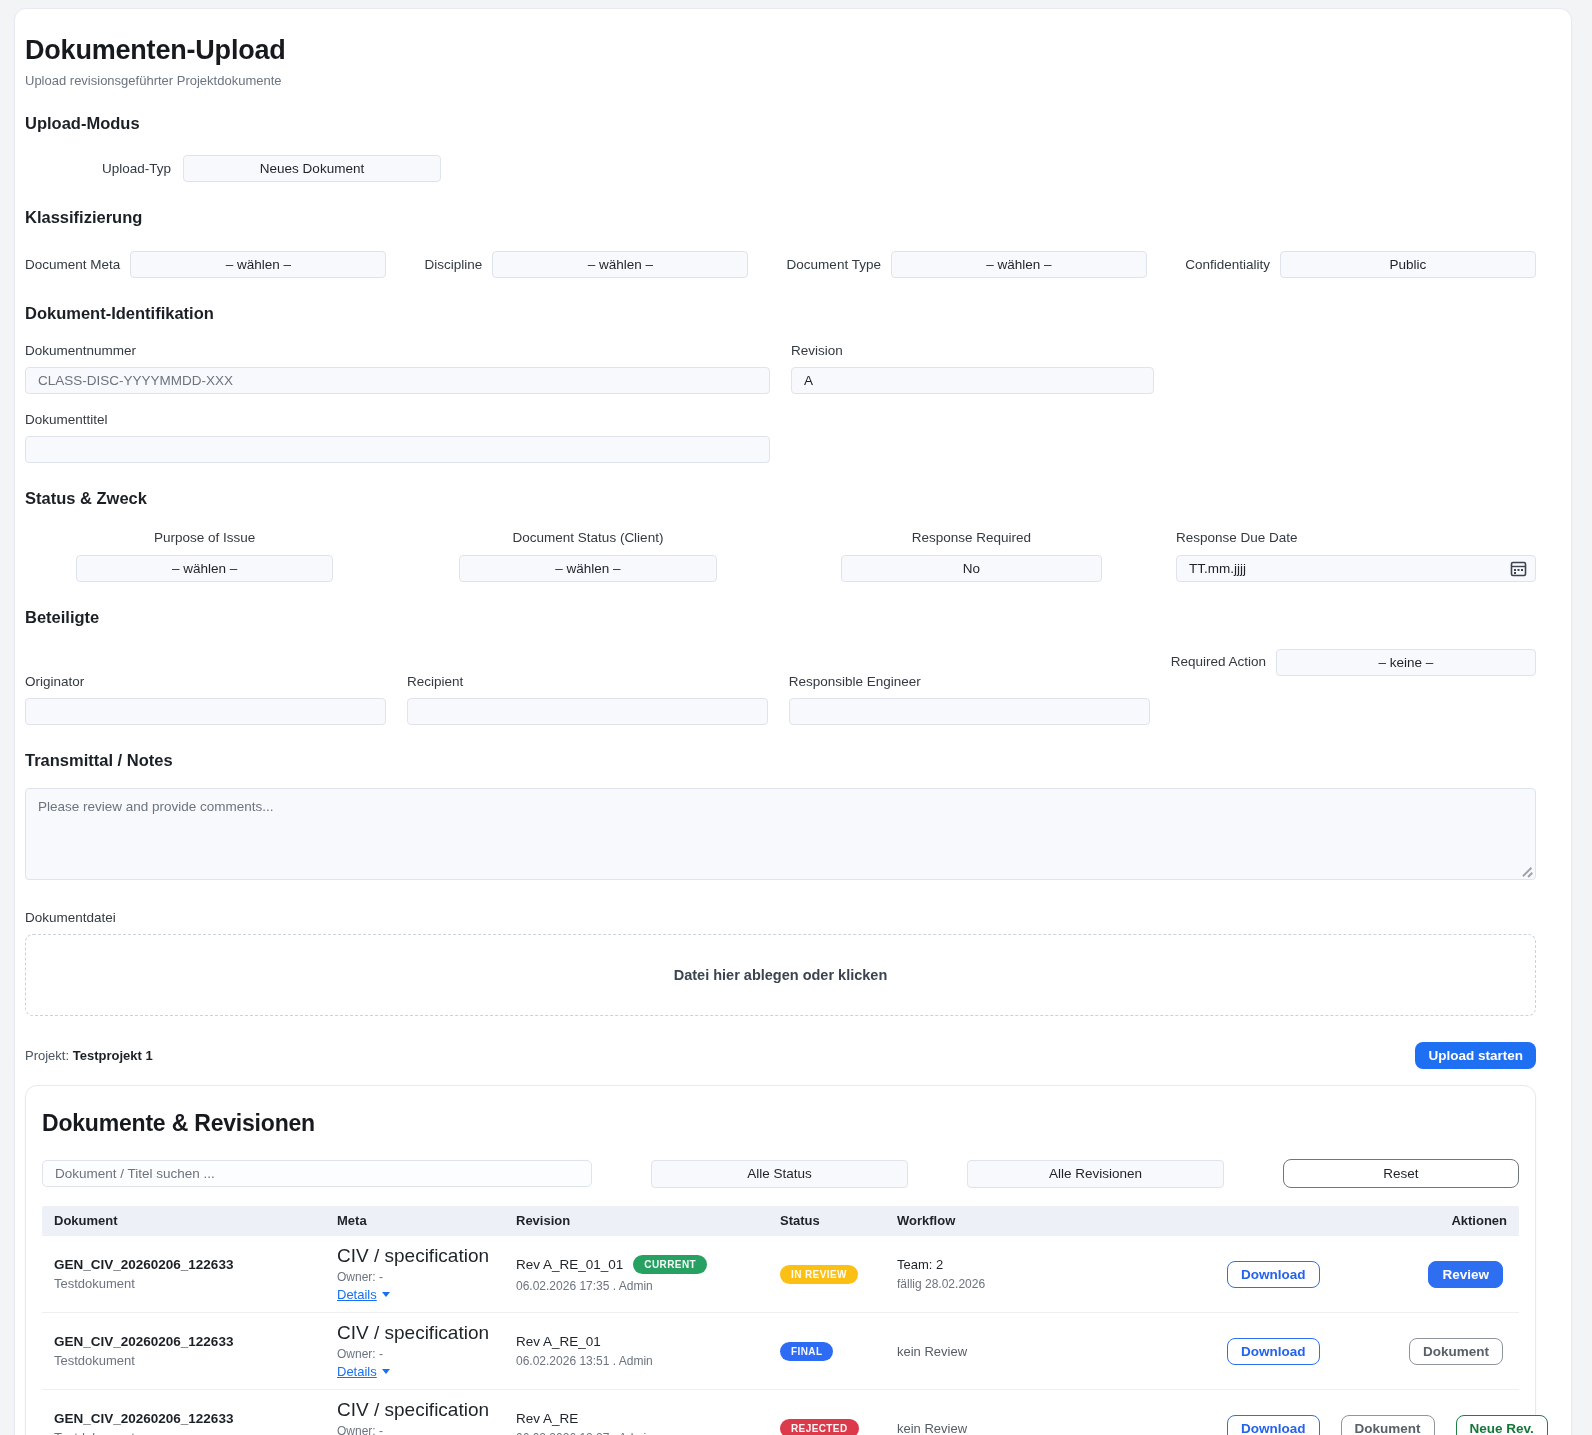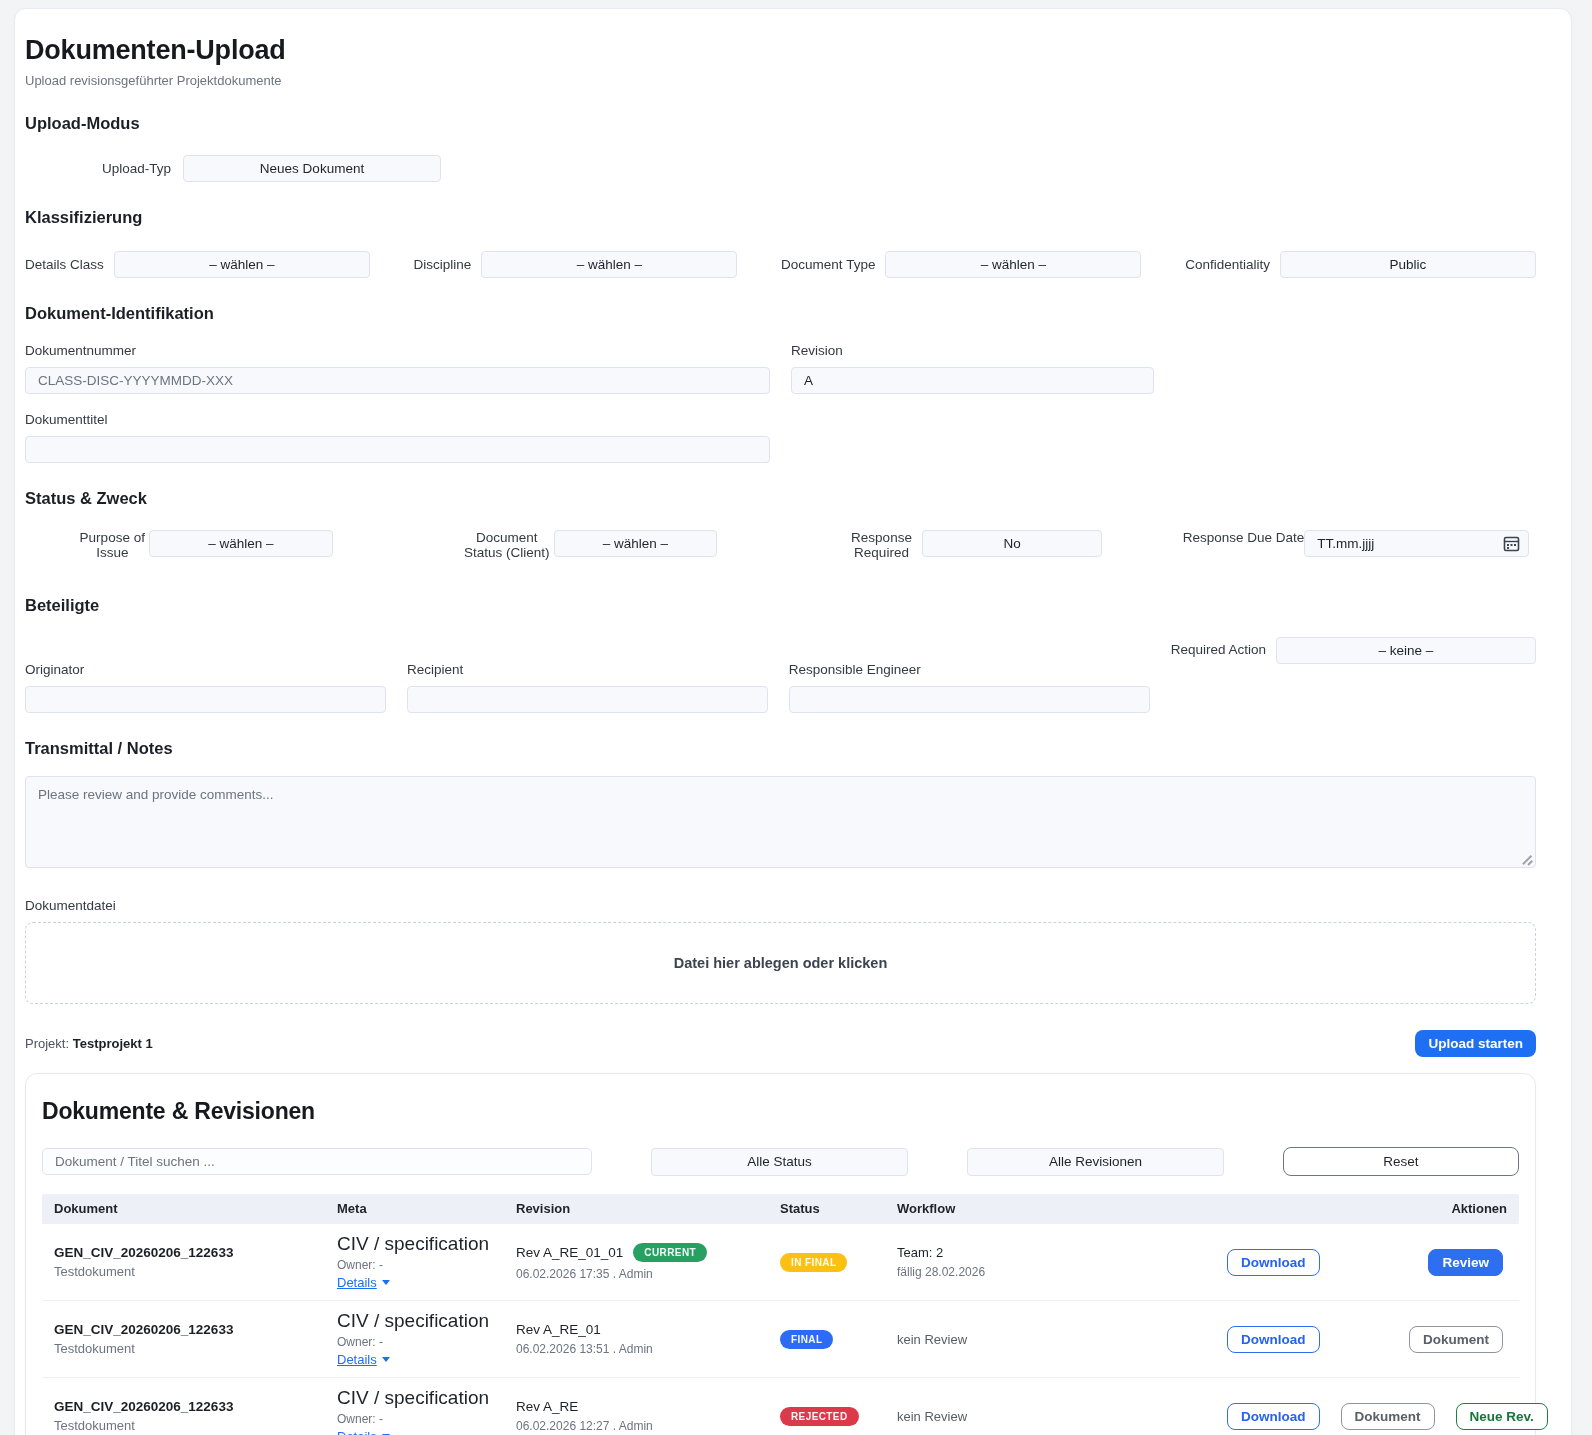--- a/index.html
+++ b/index.html
@@ -55,21 +55,21 @@
   .ident-col1 { width: 745px; }
   .ident-col2 { width: 363px; }
   .ident-row .field-label { display: block; margin-bottom: 9px; }
   .ident-row input { width: 100%; }
   .title-block { margin-top: 18px; }
   .title-block .field-label { display: block; margin-bottom: 9px; }
   .title-block input { width: 745px; }
 
   
   .sz-row { display: flex; margin-top: 22px; }
-  .sz-col { display: flex; flex-direction: row; justify-content: center; }
+  .sz-col { display: flex; flex-direction: column; }
   .sz-col .field-label { text-align: center; margin-bottom: 10px; }
   .sz-c1 { margin-left: 51px; width: 258px; }
   .sz-c2 { margin-left: 126px; width: 258px; }
   .sz-c3 { margin-left: 124px; width: 262px; }
   .sz-c4 { margin-left: 74px; width: 361px; }
   .sz-c4 .field-label { text-align: left; }
   .sz-col .sel { width: 100%; }
   .date-wrap { position: relative; }
   .date-wrap input { width: 100%; padding-right: 34px; }
   .cal-icon { position: absolute; right: 9px; top: 5px; width: 17px; height: 17px; cursor: pointer; }
@@ -186,21 +186,21 @@
 
   <div class="section-h">Upload-Modus</div>
   <div class="upload-row">
     <span class="field-label">Upload-Typ</span>
     <div class="control sel">Neues Dokument</div>
   </div>
 
   <div class="section-h">Klassifizierung</div>
   <div class="class-row">
     <div class="class-group">
-      <span class="field-label">Details Class</span>
+      <span class="field-label">Document Meta</span>
       <div class="control sel">– wählen –</div>
     </div>
     <div class="class-group">
       <span class="field-label">Discipline</span>
       <div class="control sel">– wählen –</div>
     </div>
     <div class="class-group">
       <span class="field-label">Document Type</span>
       <div class="control sel">– wählen –</div>
     </div>
@@ -329,21 +329,21 @@
             </span>
         </div>
         <div class="cell">
           <div class="rev-line">
             <span class="rev-name">Rev A_RE_01_01</span>
             <span class="badge" style="background-color: rgb(39, 161, 98);">CURRENT</span>
           </div>
           <div class="rev-info">06.02.2026 17:35 . Admin</div>
         </div>
         <div class="cell">
-          <span class="badge" style="background-color: rgb(252, 191, 19);">IN FINAL</span>
+          <span class="badge" style="background-color: rgb(252, 191, 19);">IN REVIEW</span>
         </div>
         <div class="cell">
           <div class="wf-line1">Team: 2</div>
           <div class="wf-line2">fällig 28.02.2026</div>
         </div>
         <div class="cell actions-cell">
           <button class="btn-row btn-outline-blue">Download</button>
           <button class="btn-row btn-solid-blue">Review</button>
         </div>
       </div>

